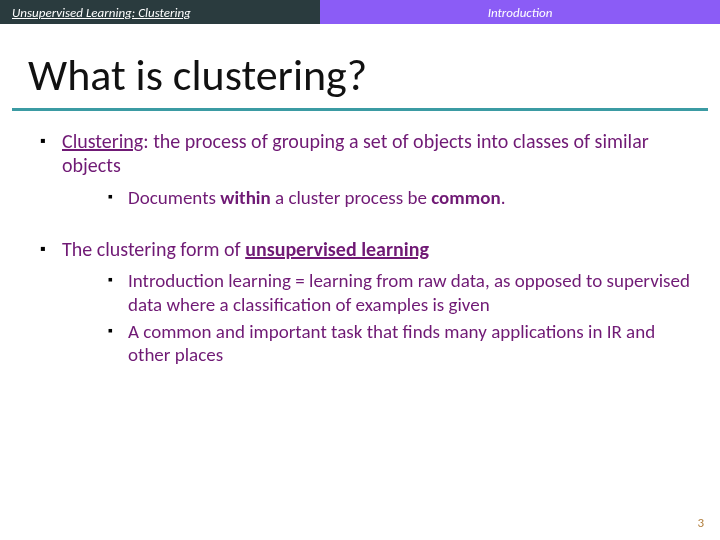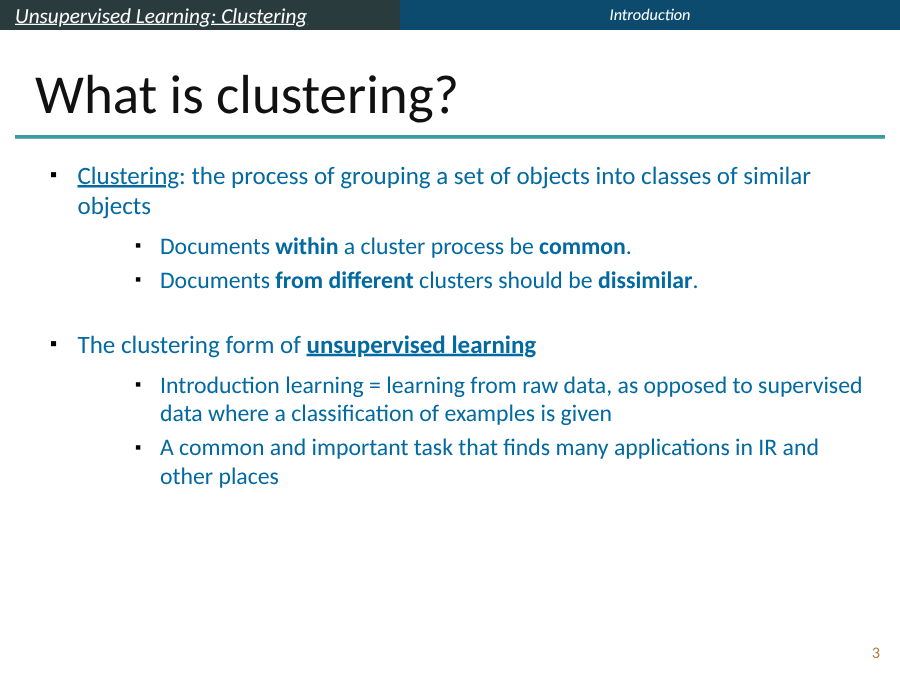--- a/index.html
+++ b/index.html
@@ -1,23 +1,23 @@
 <!DOCTYPE html>
 <html><head>
 <meta charset="utf-8">
 <style>
   * { margin: 0; padding: 0; box-sizing: border-box; }
   html, body { width: 720px; height: 540px; font-family: Calibri, "Segoe UI", Arial, sans-serif; background: #fff; overflow: hidden; }
   .slide { width: 720px; height: 540px; position: relative; background: #fff; }
   .topbar { display: flex; height: 24px; }
-  .topbar .left { flex: 0 0 320px; background: #2a3b3e; color: #fff; font-style: italic; font-size: 17px; display: flex; align-items: center; padding-left: 12px; text-decoration: underline; }
-  .topbar .right { flex: 1; background: #0c4a6e; color: #fff; font-style: italic; font-size: 13px; display: flex; align-items: center; justify-content: center; }
+  .topbar .left { flex: 0 0 320px; background: #2a3b3e; color: #fff; font-style: italic; font-size: 13px; display: flex; align-items: center; padding-left: 12px; text-decoration: underline; }
+  .topbar .right { flex: 1; background: #8b5cf6; color: #fff; font-style: italic; font-size: 13px; display: flex; align-items: center; justify-content: center; }
   .title { font-size: 44px; font-weight: 400; color: #111; margin: 24px 0 6px 28px; }
   .rule { height: 3px; background: #3b9ba3; margin: 0 12px 0 12px; }
-  .content { padding: 18px 30px 0 30px; font-size: 20px; color: #0369a1; line-height: 1.22; }
+  .content { padding: 18px 30px 0 30px; font-size: 20px; color: #701a75; line-height: 1.22; }
   .lvl1 { margin: 0 0 10px 10px; }
   .lvl1 > li { list-style: none; position: relative; padding-left: 22px; margin-bottom: 10px; }
   .lvl1 > li::before { content: "\25AA"; position: absolute; left: 0; top: 2px; font-size: 16px; color: #000; }
   .lvl2 { margin: 8px 0 8px 46px; font-size: 19px; }
   .lvl2 > li { list-style: none; position: relative; padding-left: 20px; margin-bottom: 4px; }
   .lvl2 > li::before { content: "\25AA"; position: absolute; left: 0; top: 2px; font-size: 14px; color: #000; }
   .b { font-weight: 700; text-align: center; }
   .u { text-decoration: underline; }
   .spacer { height: 18px; }
   .pagenum { position: absolute; bottom: 10px; right: 16px; font-size: 13px; color: #b07d3a; }
@@ -35,23 +35,20 @@
   <div class="rule"></div>
 
   <div class="content">
     <ul class="lvl1">
       <li>
         <span class="u">Clustering</span><span>: the process of grouping a set of objects into classes of similar objects</span>
         <ul class="lvl2">
           <li>
             <span>Documents </span><span class="b">within</span><span> a cluster process be </span><span class="b">common</span><span>.</span>
           </li>
-          <li>
-            <span>Documents </span><span class="b">from different</span><span> clusters should be </span><span class="b">dissimilar</span><span>.</span>
-          </li>
         </ul>
       </li>
     </ul>
 
     <div class="spacer"></div>
 
     <ul class="lvl1">
       <li>
         <span>The clustering form of </span><span class="b u">unsupervised learning</span>
         <ul class="lvl2">

